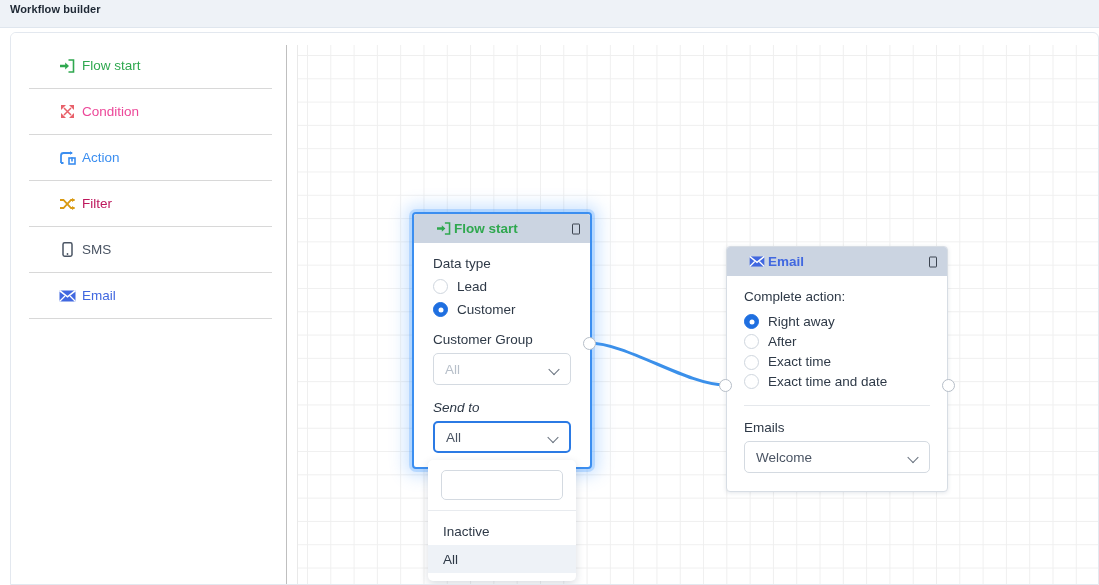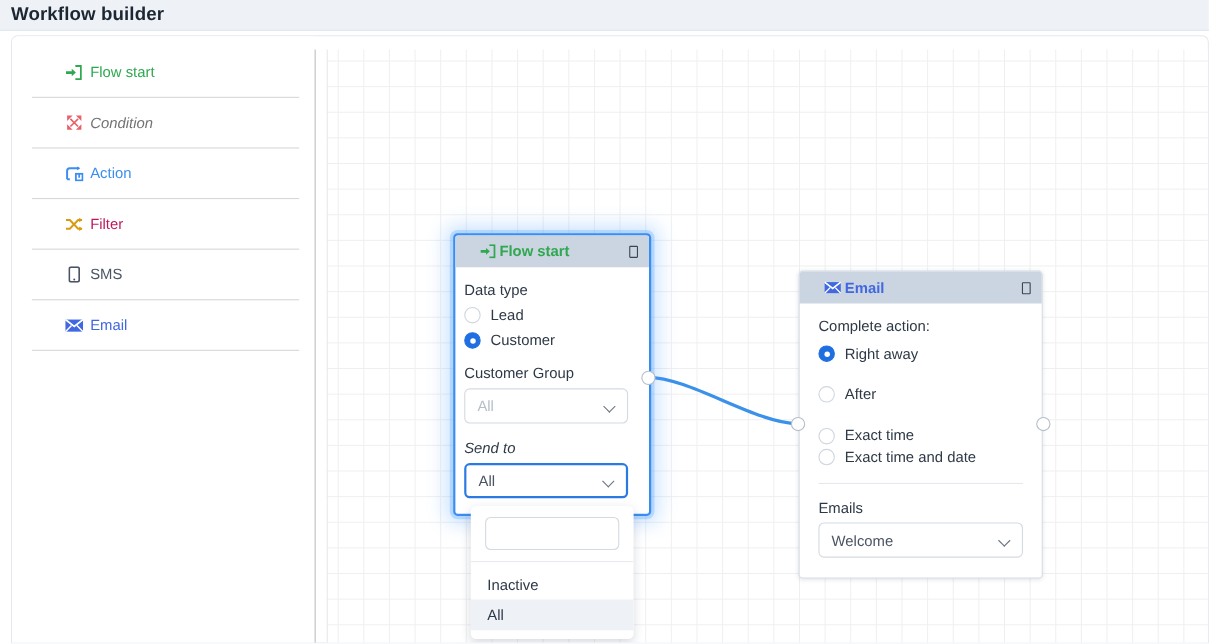--- a/index.html
+++ b/index.html
@@ -12,21 +12,21 @@
   #app { position: relative; width: 1099px; height: 585px; background:#ffffff; }
 
   
   .titlebar {
     position:absolute; left:0; top:0; width:1099px; height:28px;
     background:#eef2f7; border-bottom:1px solid #dfe6ee;
     box-sizing:border-box;
   }
   .titlebar .title {
     position:absolute; left:10px; top:3px;
-    font-size:17px; font-weight:bold; color:#1d2733;
+    font-size:11px; font-weight:bold; color:#1d2733;
     letter-spacing:0.1px;
   }
 
   
   .card {
     position:absolute; left:10px; top:32px; width:1089px; height:553px;
     background:#ffffff;
     border:1px solid #e3e8ef;
     border-top-left-radius:6px; border-top-right-radius:6px;
     box-sizing:border-box; overflow:hidden;
@@ -90,21 +90,21 @@
     border-top-left-radius:3px; border-top-right-radius:3px;
     position:relative;
   }
   .node-head .nh-icon { display:flex; align-items:center; margin-right:3px; }
   .node-head .nh-title { font-size:13.5px; font-weight:bold; }
   .node-head .nh-copy {
     position:absolute; right:10px; top:50%; transform:translateY(-50%);
     width:8px; height:11px; border:1.3px solid #3c4450; border-radius:1px;
     box-sizing:border-box; cursor:pointer;
   }
-  .node-body { padding:12px 19px 14px 8px; }
+  .node-body { padding:12px 19px 14px 19px; }
 
   .field-label {
     font-size:13.5px; color:#2e3947; margin-bottom:5px; line-height:17px;
   }
 
   
   .radio-row { display:flex; align-items:center; margin:6px 0 2px 0; cursor:pointer; }
   .radio {
     width:15px; height:15px; border-radius:50%;
     border:1.5px solid #cfd6de; background:#fff;
@@ -214,21 +214,21 @@
       <div class="side-item" style="top:56px;">
         <span class="si-icon">
           <svg width="15" height="15" viewBox="0 0 15 15">
             <path d="M1 1h5L1 6z" fill="#e8616a"></path>
             <path d="M14 1H9l5 5z" fill="#e8616a"></path>
             <path d="M1 14h5L1 9z" fill="#e8616a"></path>
             <path d="M14 14H9l5-5z" fill="#e8616a"></path>
             <path d="M4 4l7 7M11 4l-7 7" stroke="#e8616a" stroke-width="1.5"></path>
           </svg>
         </span>
-        <span class="si-label" style="color:#737373;font-style:italic;">Condition</span>
+        <span class="si-label" style="color:#ec4899;">Condition</span>
       </div>
 
       <div class="side-item" style="top:102px;">
         <span class="si-icon">
           <svg width="17" height="14" viewBox="0 0 17 14">
             <path d="M2 12V4.5A2.5 2.5 0 0 1 4.5 2H13" fill="none" stroke="#3b8ef0" stroke-width="1.8"></path>
             <path d="M2 12h2.5" stroke="#3b8ef0" stroke-width="1.8"></path>
             <path d="M11 0.3v3.4L14 2z" fill="#3b8ef0"></path>
             <rect x="10" y="7" width="6" height="6" fill="none" stroke="#3b8ef0" stroke-width="1.6"></rect>
             <path d="M13 6.2v4.3" stroke="#3b8ef0" stroke-width="1.6"></path>
@@ -344,21 +344,21 @@
           <span class="nh-copy"></span>
         </div>
         <div class="node-body" style="padding:12px 17px 18px 17px;">
 
           <div class="field-label" style="margin-bottom:8px;">Complete action:</div>
 
           <div class="radio-row" style="margin:3px 0;">
             <span class="radio checked"></span>
             <span class="radio-label">Right away</span>
           </div>
-          <div class="radio-row" style="margin:20px 0;">
+          <div class="radio-row" style="margin:3px 0;">
             <span class="radio"></span>
             <span class="radio-label">After</span>
           </div>
           <div class="radio-row" style="margin:3px 0;align-items:flex-end;">
             <span class="radio"></span>
             <span class="radio-label">Exact time</span>
           </div>
           <div class="radio-row" style="margin:3px 0;">
             <span class="radio"></span>
             <span class="radio-label">Exact time and date</span>

